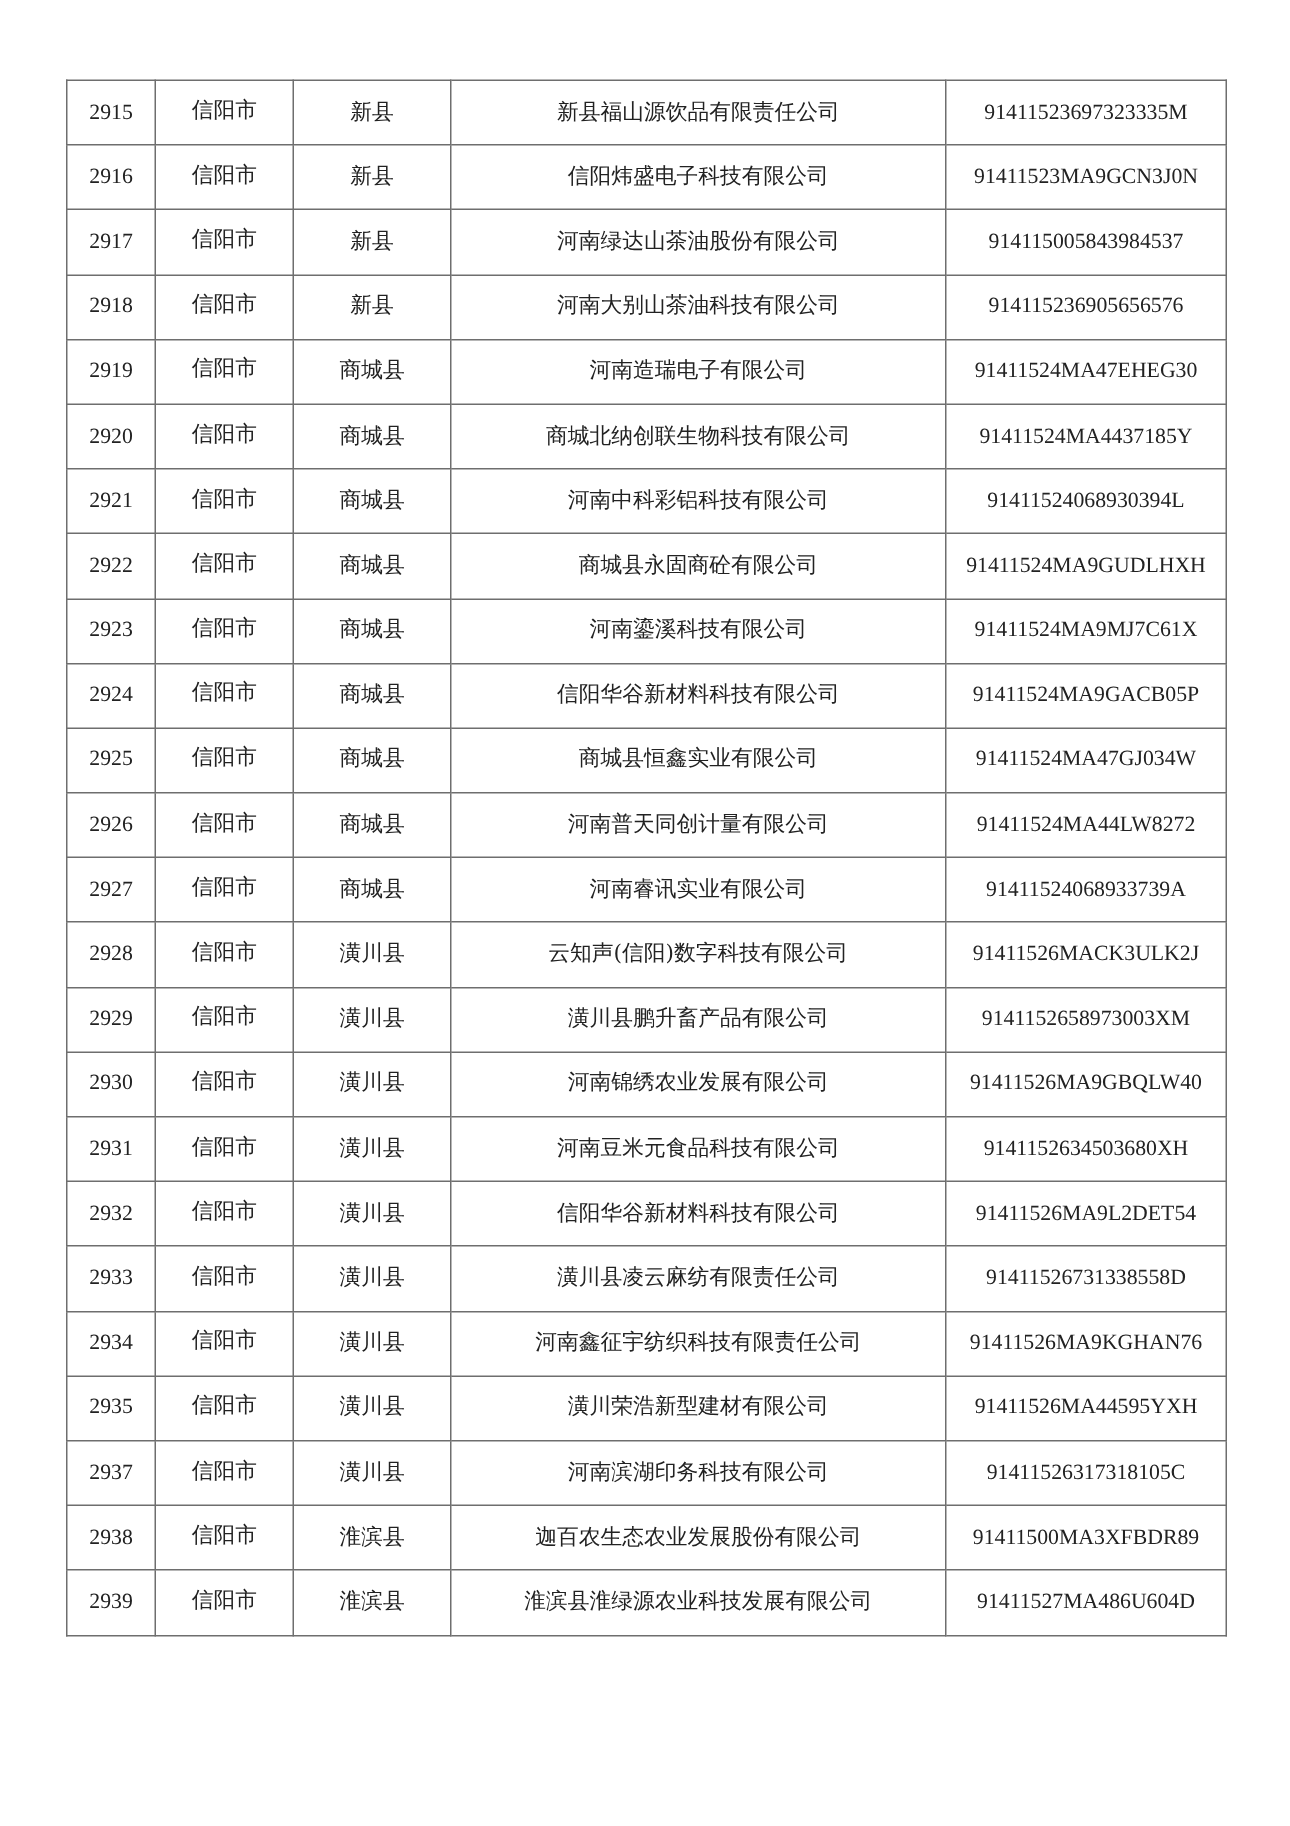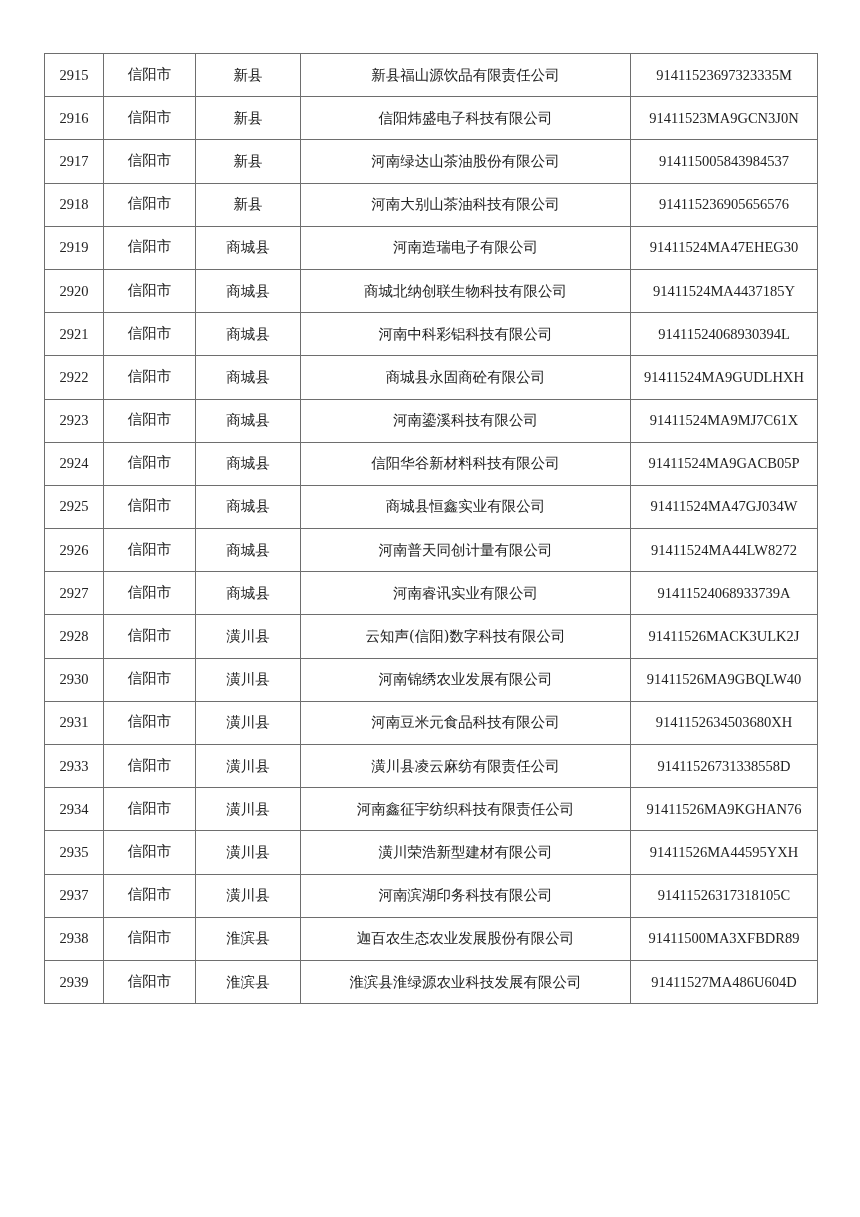--- a/index.html
+++ b/index.html
@@ -129,32 +129,46 @@
     <td class="c-code">91411524068933739A</td>
   </tr>
         <tr>
     <td class="c-no">2928</td>
     <td class="c-city">信阳市</td>
     <td class="c-county">潢川县</td>
     <td class="c-name">云知声(信阳)数字科技有限公司</td>
     <td class="c-code">91411526MACK3ULK2J</td>
   </tr>
         <tr>
+    <td class="c-no">2929</td>
+    <td class="c-city">信阳市</td>
+    <td class="c-county">潢川县</td>
+    <td class="c-name">潢川县鹏升畜产品有限公司</td>
+    <td class="c-code">9141152658973003XM</td>
+  </tr>
+        <tr>
     <td class="c-no">2930</td>
     <td class="c-city">信阳市</td>
     <td class="c-county">潢川县</td>
     <td class="c-name">河南锦绣农业发展有限公司</td>
     <td class="c-code">91411526MA9GBQLW40</td>
   </tr>
         <tr>
     <td class="c-no">2931</td>
     <td class="c-city">信阳市</td>
     <td class="c-county">潢川县</td>
     <td class="c-name">河南豆米元食品科技有限公司</td>
     <td class="c-code">9141152634503680XH</td>
+  </tr>
+        <tr>
+    <td class="c-no">2932</td>
+    <td class="c-city">信阳市</td>
+    <td class="c-county">潢川县</td>
+    <td class="c-name">信阳华谷新材料科技有限公司</td>
+    <td class="c-code">91411526MA9L2DET54</td>
   </tr>
         <tr>
     <td class="c-no">2933</td>
     <td class="c-city">信阳市</td>
     <td class="c-county">潢川县</td>
     <td class="c-name">潢川县凌云麻纺有限责任公司</td>
     <td class="c-code">91411526731338558D</td>
   </tr>
         <tr>
     <td class="c-no">2934</td>

